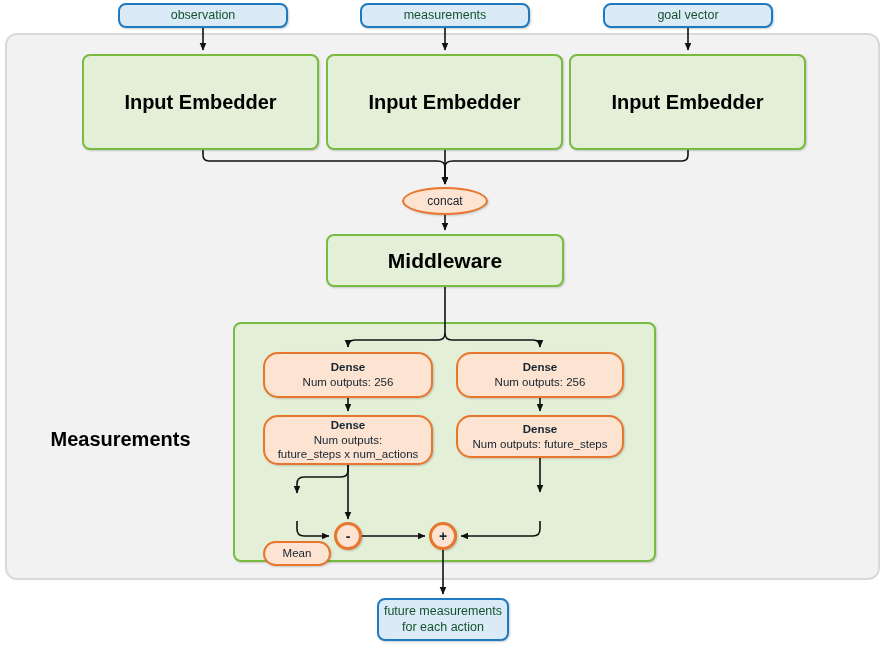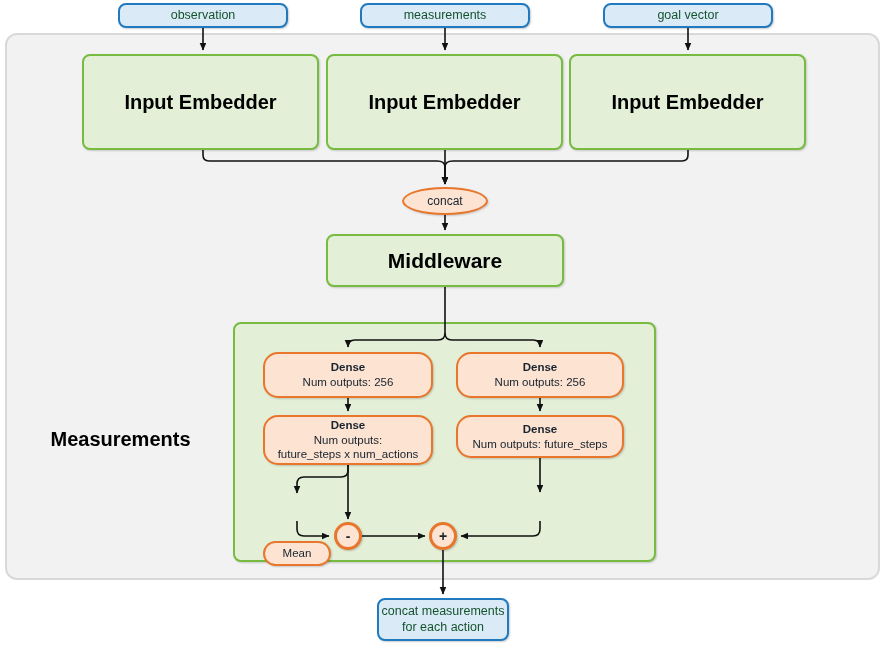--- a/index.html
+++ b/index.html
@@ -236,17 +236,17 @@
 
 
   <div class="node op-circle" style="left:334px; top:522px; width:28px; height:28px;">
     <span>-</span>
   </div>
   <div class="node op-circle" style="left:429px; top:522px; width:28px; height:28px;">
     <span>+</span>
   </div>
 
   <div class="node io-box" style="left:377px; top:598px; width:132px; height:43px;">
-    <span>concat measurements</span>
+    <span>future measurements</span>
     <span>for each action</span>
   </div>
 
 </div>
 
 </body></html>

